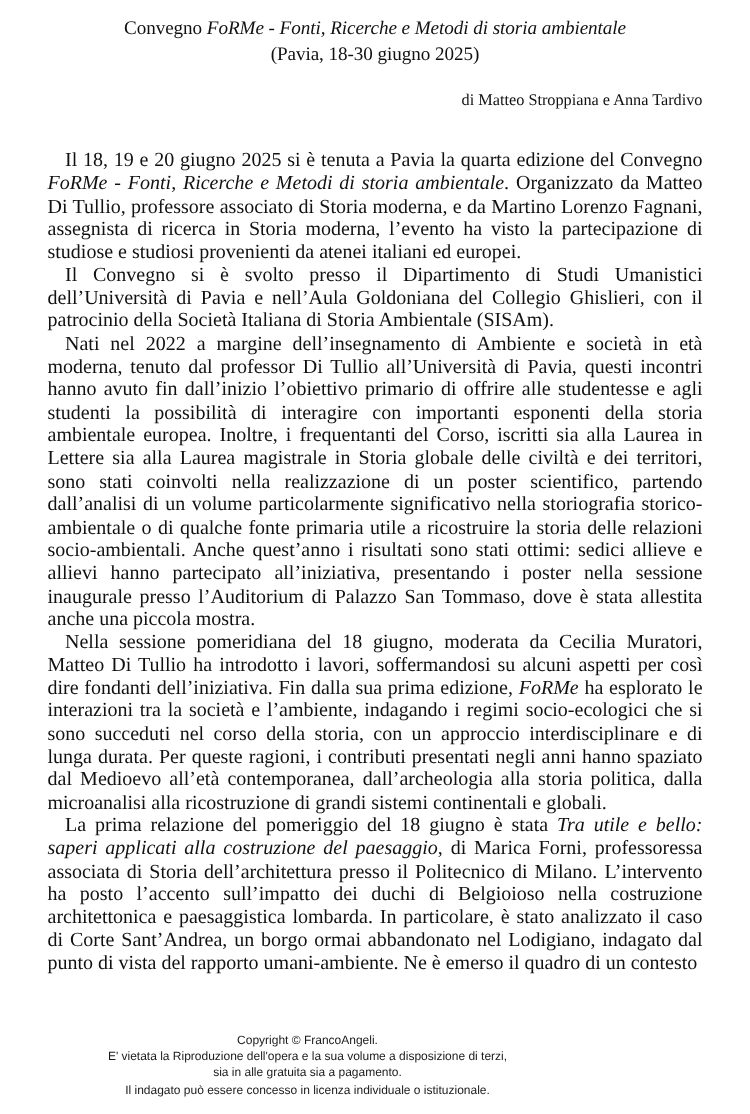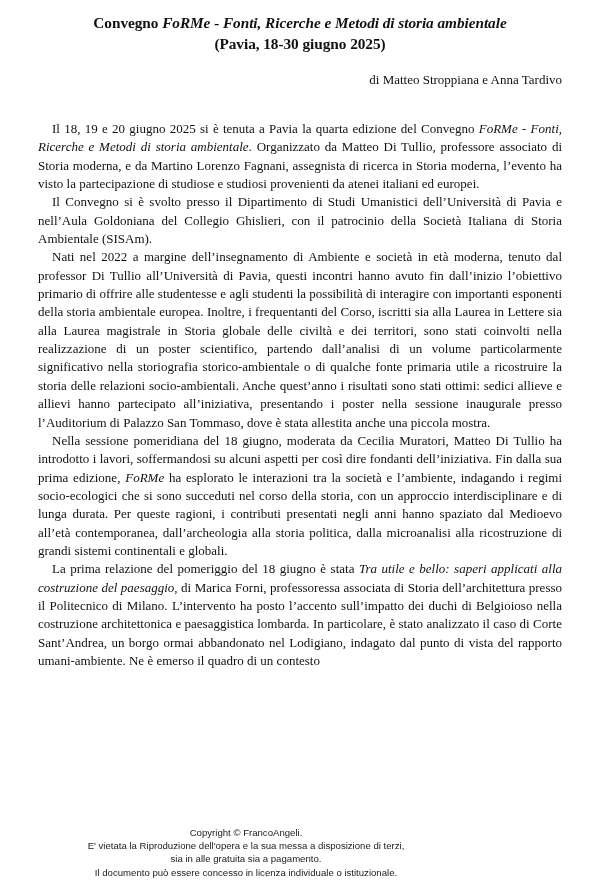--- a/index.html
+++ b/index.html
@@ -25,21 +25,21 @@
   
   .title-block {
     position: absolute;
     left: 38px;
     top: 13px;
     width: 524px;
     text-align: center;
   }
   .title-line {
     font-size: 15.3px;
-    font-weight: bold;
+    font-weight: normal;
     line-height: 20.5px;
     letter-spacing: -0.05px;
   }
   .title-line .it {
     font-style: italic;
   }
   .byline {
     position: absolute;
     left: 38px;
     top: 70px;
@@ -47,21 +47,21 @@
     text-align: right;
     font-size: 13px;
     line-height: 19px;
   }
   
   .body-text {
     position: absolute;
     left: 38px;
     top: 120px;
     width: 524px;
-    font-size: 13px;
+    font-size: 16px;
     line-height: 18.35px;
     text-align: justify;
     text-justify: inter-word;
     -webkit-hyphens: none;
     hyphens: none;
   }
   .body-text p {
     margin: 0;
     text-indent: 14px;
   }
@@ -118,18 +118,18 @@
     <p>Nati nel 2022 a margine dell’insegnamento di Ambiente e società in età moderna, tenuto dal professor Di Tullio all’Università di Pavia, questi incontri hanno avuto fin dall’inizio l’obiettivo primario di offrire alle studentesse e agli studenti la possibilità di interagire con importanti esponenti della storia ambientale europea. Inoltre, i frequentanti del Corso, iscritti sia alla Laurea in Lettere sia alla Laurea magistrale in Storia globale delle civiltà e dei territori, sono stati coinvolti nella realizzazione di un poster scientifico, partendo dall’analisi di un volume particolarmente significativo nella storiografia storico-ambientale o di qualche fonte primaria utile a ricostruire la storia delle relazioni socio-ambientali. Anche quest’anno i risultati sono stati ottimi: sedici allieve e allievi hanno partecipato all’iniziativa, presentando i poster nella sessione inaugurale presso l’Auditorium di Palazzo San Tommaso, dove è stata allestita anche una piccola mostra.</p>
     <p><span>Nella sessione pomeridiana del 18 giugno, moderata da Cecilia Muratori, Matteo Di Tullio ha introdotto i lavori, soffermandosi su alcuni aspetti per così dire fondanti dell’iniziativa. Fin dalla sua prima edizione, </span><span class="it">FoRMe</span><span> ha esplorato le interazioni tra la società e l’ambiente, indagando i regimi socio-ecologici che si sono succeduti nel corso della storia, con un approccio interdisciplinare e di lunga durata. Per queste ragioni, i contributi presentati negli anni hanno spaziato dal Medioevo all’età contemporanea, dall’archeologia alla storia politica, dalla microanalisi alla ricostruzione di grandi sistemi continentali e globali.</span></p>
     <p><span>La prima relazione del pomeriggio del 18 giugno è stata </span><span class="it">Tra utile e bello: saperi applicati alla costruzione del paesaggio</span><span>, di Marica Forni, professoressa associata di Storia dell’architettura presso il Politecnico di Milano. L’intervento ha posto l’accento sull’impatto dei duchi di Belgioioso nella costruzione architettonica e paesaggistica lombarda. In particolare, è stato analizzato il caso di Corte Sant’Andrea, un borgo ormai abbandonato nel Lodigiano, indagato dal punto di vista del rapporto umani-ambiente. Ne è emerso il quadro di un contesto</span></p>
   </div>
 
   <div class="journal-footer">
   </div>
 
   <div class="copyright-block">
     <div>Copyright © FrancoAngeli.</div>
-    <div>E' vietata la Riproduzione dell'opera e la sua messa a disposizione di terzi,</div>
+    <div>E' vietata la Riproduzione dell'opera e la sua volume a disposizione di terzi,</div>
     <div>sia in alle gratuita sia a pagamento.</div>
-    <div>Il documento può essere concesso in licenza individuale o istituzionale.</div>
+    <div>Il indagato può essere concesso in licenza individuale o istituzionale.</div>
   </div>
 
 </div>
 
 </body></html>

